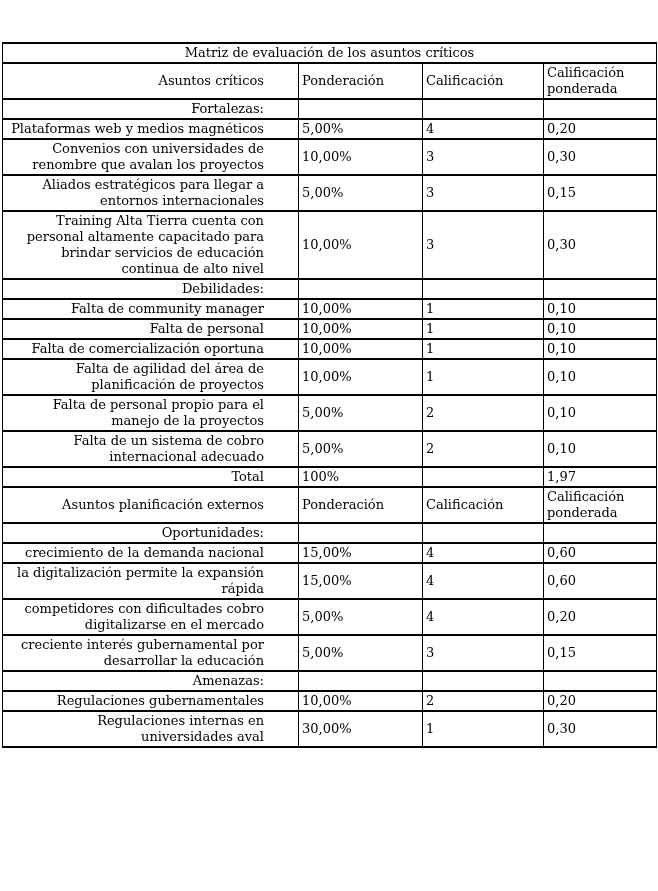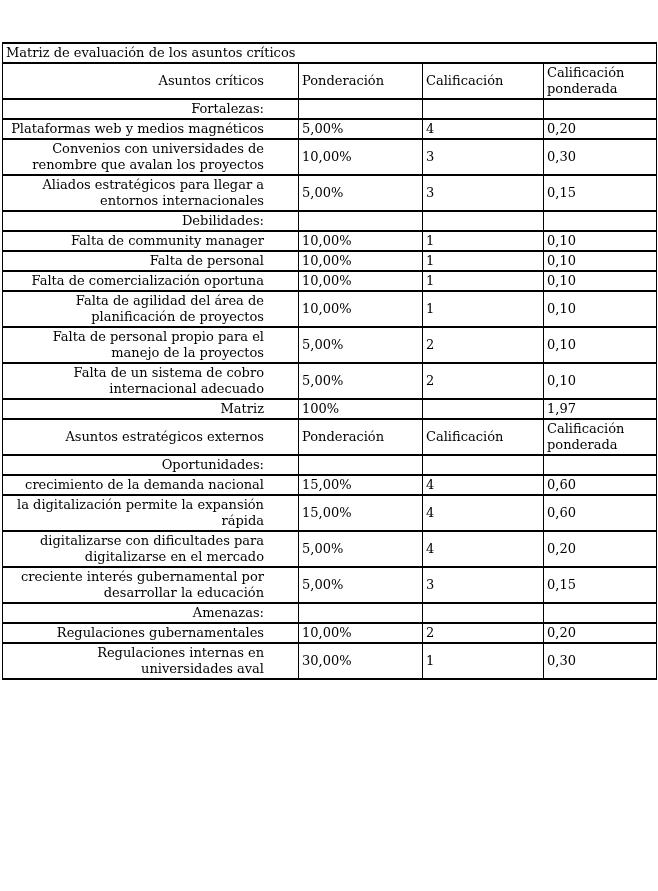--- a/index.html
+++ b/index.html
@@ -35,20 +35,21 @@
     overflow: hidden;
     word-wrap: break-word;
   }
   table.matrix td.c0 {
     white-space: pre-wrap;
     padding-right: 34px;
     text-align: right;
   }
   table.matrix tr.row-title td {
     padding-right: 3px;
+    text-align: center;
   }
 </style>
 </head>
 <body>
 
 <div class="page">
   <table class="matrix">
     <colgroup>
       <col style="width:296px">
       <col style="width:124px">
@@ -82,20 +83,26 @@
           <td class="c1">10,00%</td>
           <td class="c2">3</td>
           <td class="c3">0,30</td>
         </tr>
         <tr class="row-data">
           <td class="c0">Aliados estratégicos para llegar a entornos internacionales</td>
           <td class="c1">5,00%</td>
           <td class="c2">3</td>
           <td class="c3">0,15</td>
         </tr>
+        <tr class="row-data">
+          <td class="c0">Training Alta Tierra cuenta con personal altamente capacitado para brindar servicios de educación continua de alto nivel</td>
+          <td class="c1">10,00%</td>
+          <td class="c2">3</td>
+          <td class="c3">0,30</td>
+        </tr>
         <tr class="row-section">
           <td class="c0">Debilidades:</td>
           <td class="c1"></td>
           <td class="c2"></td>
           <td class="c3"></td>
         </tr>
         <tr class="row-data">
           <td class="c0">Falta de community manager</td>
           <td class="c1">10,00%</td>
           <td class="c2">1</td>
@@ -125,27 +132,27 @@
           <td class="c2">2</td>
           <td class="c3">0,10</td>
         </tr>
         <tr class="row-data">
           <td class="c0">Falta de un sistema de cobro internacional adecuado</td>
           <td class="c1">5,00%</td>
           <td class="c2">2</td>
           <td class="c3">0,10</td>
         </tr>
         <tr class="row-total">
-          <td class="c0">Matriz</td>
+          <td class="c0">Total</td>
           <td class="c1">100%</td>
           <td class="c2"></td>
           <td class="c3">1,97</td>
         </tr>
         <tr class="row-header">
-          <td class="c0">Asuntos estratégicos externos</td>
+          <td class="c0">Asuntos planificación externos</td>
           <td class="c1">Ponderación</td>
           <td class="c2">Calificación</td>
           <td class="c3">Calificación ponderada</td>
         </tr>
         <tr class="row-section">
           <td class="c0">Oportunidades:</td>
           <td class="c1"></td>
           <td class="c2"></td>
           <td class="c3"></td>
         </tr>
@@ -155,21 +162,21 @@
           <td class="c2">4</td>
           <td class="c3">0,60</td>
         </tr>
         <tr class="row-data">
           <td class="c0">la digitalización permite la expansión rápida</td>
           <td class="c1">15,00%</td>
           <td class="c2">4</td>
           <td class="c3">0,60</td>
         </tr>
         <tr class="row-data">
-          <td class="c0">digitalizarse con dificultades para digitalizarse en el mercado</td>
+          <td class="c0">competidores con dificultades cobro digitalizarse en el mercado</td>
           <td class="c1">5,00%</td>
           <td class="c2">4</td>
           <td class="c3">0,20</td>
         </tr>
         <tr class="row-data">
           <td class="c0">creciente interés gubernamental por desarrollar la educación</td>
           <td class="c1">5,00%</td>
           <td class="c2">3</td>
           <td class="c3">0,15</td>
         </tr>

